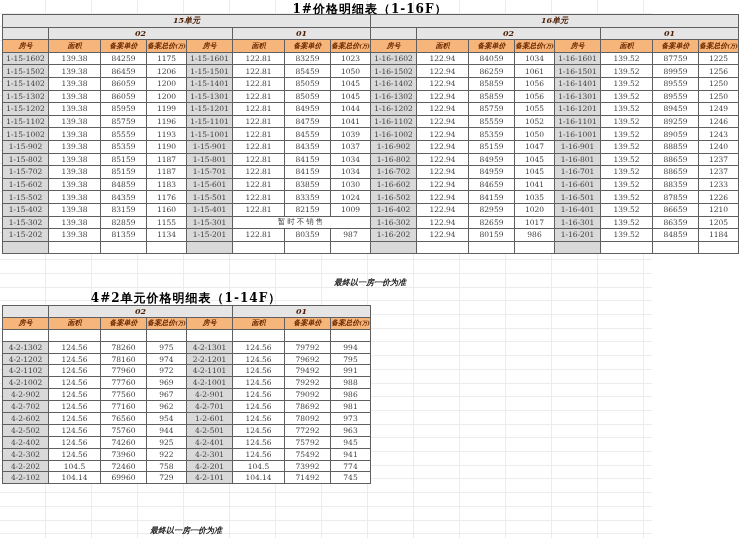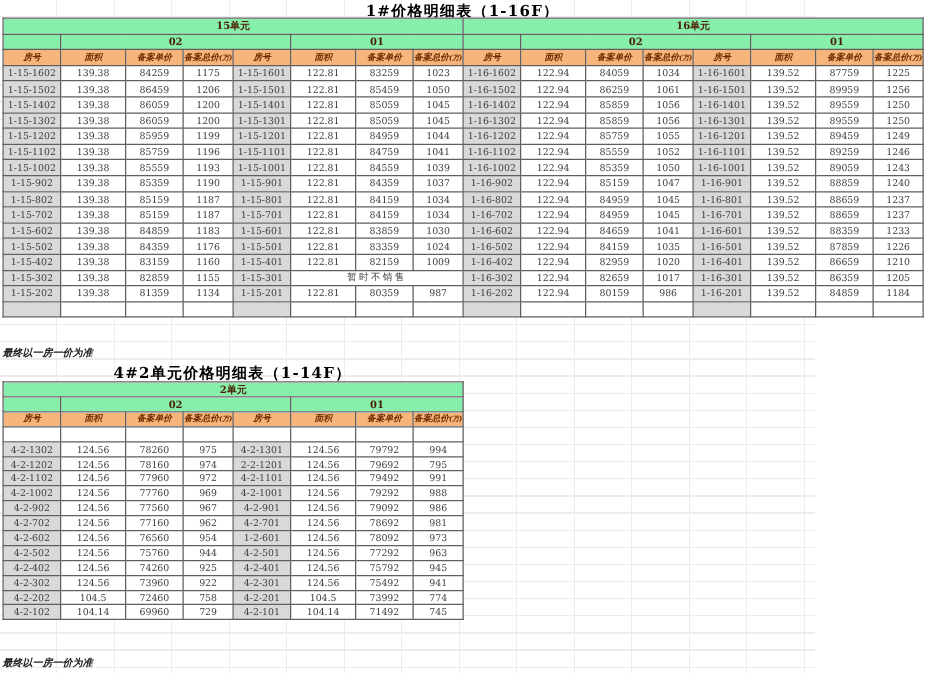--- a/index.html
+++ b/index.html
@@ -14,40 +14,40 @@
       repeating-linear-gradient(to right, transparent 0px, transparent 45px, #ececec 45px, #ececec 46px),
       repeating-linear-gradient(to bottom, transparent 0px, transparent 12.7px, #ececec 12.7px, #ececec 13.7px);
   }
   .title {
     position:absolute; text-align:center; font-weight:bold; color:#000;
     font-size:12px; letter-spacing:1px;
   }
   #title1 { left:2px; top:1px; width:736px; }
   #title2 { left:2px; top:290px; width:368px; }
   .footer-note {
-    position:absolute; font-weight:bold; font-style:italic;
+    position:absolute; text-align:center; font-weight:bold; font-style:italic;
     font-size:8px; color:#222;
   }
   #footer1 { left:2px; top:277px; width:736px; }
   #footer2 { left:2px; top:525px; width:368px; }
   table {
     position:absolute; border-collapse:collapse; table-layout:fixed;
     background:#fff; border:1px solid #4d4d4d;
   }
   #table1 { left:2px; top:14px; width:736px; }
   #table2 { left:2px; top:305px; width:368px; }
   td {
     border:1px solid #5f5f5f; text-align:center; vertical-align:middle;
     font-size:7.5px; color:#3d3d3d; overflow:hidden; white-space:nowrap;
     padding:0;
   }
   #table1 td { height:12.6px; }
   #table2 td { height:11.9px; }
   td.band {
-    background:#86efac; color:#4a1c00; font-weight:bold; 
+    background:#e5e5e5; color:#4a1c00; font-weight:bold; font-style:italic;
     font-size:8px;
   }
   td.colhead {
     background:#f6b57a; color:#6e2a00; font-weight:bold; font-style:italic;
     font-size:7px;
   }
   td.colhead .sub { font-size:5.5px; }
   td.gray { background:#d9d9d9; }
   td.notice { font-size:7.5px; color:#3d3d3d; letter-spacing:2px; }
 </style>
@@ -403,23 +403,20 @@
         <col style="width:52px">
         <col style="width:46px">
         <col style="width:40px">
       <col style="width:46px">
         <col style="width:52px">
         <col style="width:46px">
         <col style="width:40px">
     </colgroup>
     <tbody>
         <tr>
-          <td colspan="8" class="band">2单元</td>
-        </tr>
-        <tr>
           <td colspan="1" class="band"></td>
           <td colspan="4" class="band">02</td>
           <td colspan="3" class="band">01</td>
         </tr>
         <tr>
           <td colspan="1" class="colhead">房号</td>
           <td colspan="1" class="colhead">面积</td>
           <td colspan="1" class="colhead">备案单价</td>
           <td colspan="1" class="colhead">备案总价<span class="sub">(万)</span></td>
           <td colspan="1" class="colhead">房号</td>

